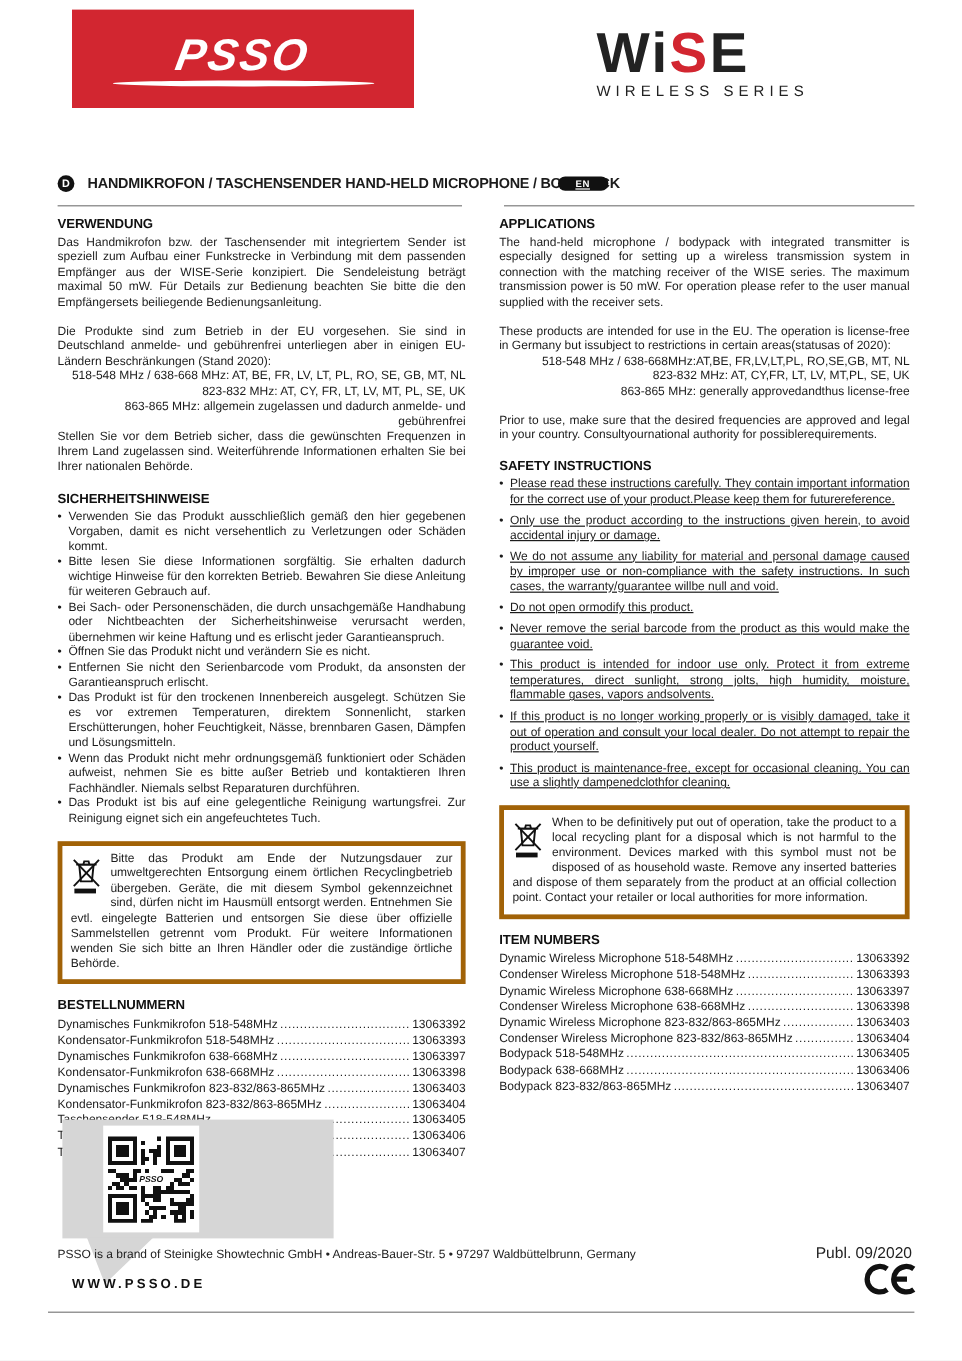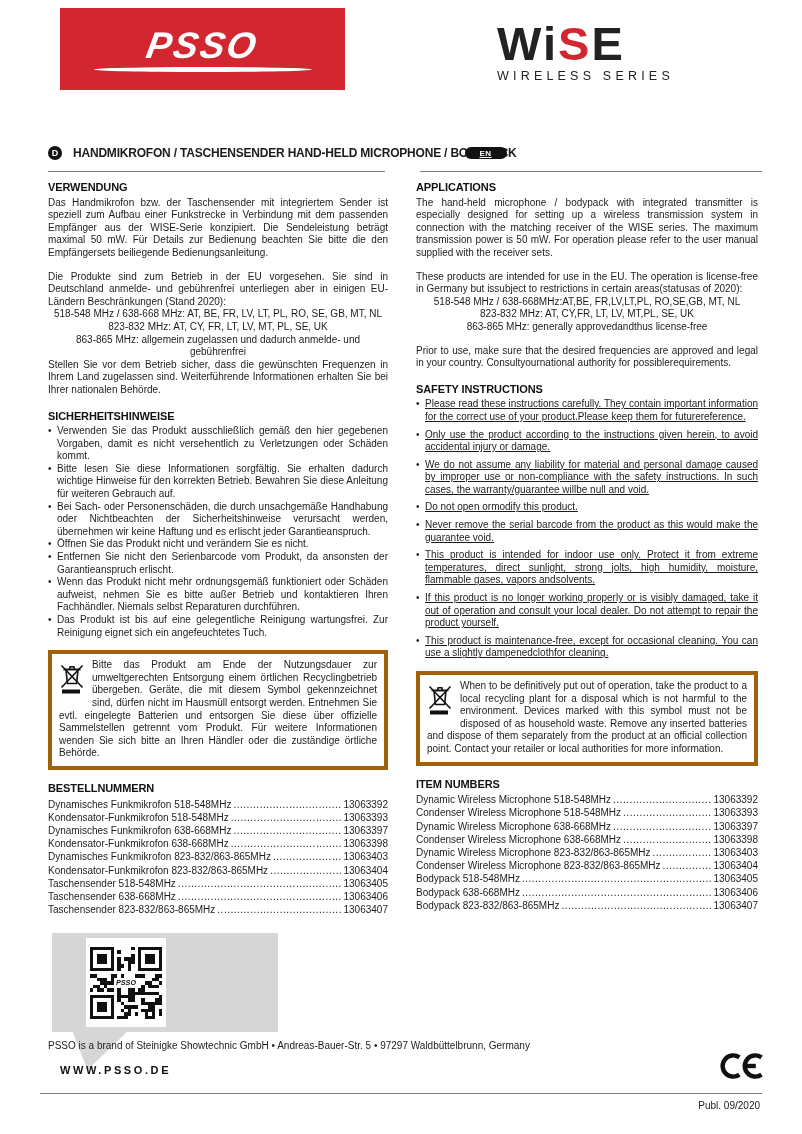--- a/index.html
+++ b/index.html
@@ -51,21 +51,21 @@
 
   
   .col { position:absolute; top:181px; font-size:10px; line-height:12.6px; }
   .col-left { left:48px; width:340px; }
   .col-right { left:416px; width:342px; }
   h3 {
     font-size:11px; margin:0 0 3px 0; letter-spacing:-0.1px; color:#111;
   }
   .sec { margin-bottom:11px; }
   p { margin:0 0 11px 0; text-align:justify; }
-  .freq-line { text-align:center; }
+  .freq-line { text-align:right; }
   ul.bullets { list-style:none; margin:0; padding:0; }
   ul.bullets li {
     position:relative; padding-left:9px; text-align:justify; margin:0;
   }
   ul.bullets li::before { content:"•"; position:absolute; left:0; top:0; }
   ul.bullets-spaced li { margin-bottom:5px;text-decoration:underline; }
 
   .recycle-box {
     border:4px solid #a16207; padding:5px 7px 6px 7px; margin:10px 0 12px 0;
     text-align:justify;
@@ -95,21 +95,21 @@
   .qr-panel svg { display:block; }
   .website {
     position:absolute; left:60px; top:1064px; font-size:11px; font-weight:bold;
     letter-spacing:2.6px; color:#111;
   }
 
   
   .ce-mark { position:absolute; left:720px; top:1050px; }
   .footer-rule { position:absolute; left:40px; top:1093px; width:722px; height:1px; background:#7d7d7d; }
   .footer-company { position:absolute; left:48px; top:1040px; font-size:10px; color:#222; }
-  .footer-publ { position:absolute; right:42px; top:1100px; font-size:10px; color:#222; }
+  .footer-publ { position:absolute; right:42px; top:1036px; font-size:13px; color:#222; }
 </style>
 </head>
 <body>
 
 <div class="page">
 
   <div class="brand-box">
     <div class="psso-logo">PSSO</div>
     <div class="psso-swoosh"></div>
   </div>
@@ -137,20 +137,21 @@
     </div>
 
     <div class="sec" style="margin-top:13px;">
       <h3>SICHERHEITSHINWEISE</h3>
       <ul class="bullets">
         <li>Verwenden Sie das Produkt ausschließlich gemäß den hier gegebenen Vorgaben, damit es nicht versehentlich zu Verletzungen oder Schäden kommt.</li>
         <li>Bitte lesen Sie diese Informationen sorgfältig. Sie erhalten dadurch wichtige Hinweise für den korrekten Betrieb. Bewahren Sie diese Anleitung für weiteren Gebrauch auf.</li>
         <li>Bei Sach- oder Personenschäden, die durch unsachgemäße Handhabung oder Nichtbeachten der Sicherheitshinweise verursacht werden, übernehmen wir keine Haftung und es erlischt jeder Garantieanspruch.</li>
         <li>Öffnen Sie das Produkt nicht und verändern Sie es nicht.</li>
         <li>Entfernen Sie nicht den Serienbarcode vom Produkt, da ansonsten der Garantieanspruch erlischt.</li>
+        <li>Das Produkt ist für den trockenen Innenbereich ausgelegt. Schützen Sie es vor extremen Temperaturen, direktem Sonnenlicht, starken Erschütterungen, hoher Feuchtigkeit, Nässe, brennbaren Gasen, Dämpfen und Lösungsmitteln.</li>
         <li>Wenn das Produkt nicht mehr ordnungsgemäß funktioniert oder Schäden aufweist, nehmen Sie es bitte außer Betrieb und kontaktieren Ihren Fachhändler. Niemals selbst Reparaturen durchführen.</li>
         <li>Das Produkt ist bis auf eine gelegentliche Reinigung wartungsfrei. Zur Reinigung eignet sich ein angefeuchtetes Tuch.</li>
       </ul>
     </div>
 
     <div class="recycle-box">
       <span class="weee-icon">
         <svg width="26" height="34" viewBox="0 0 26 34">
           <g fill="none" stroke="#111" stroke-width="1.6">
             <path d="M7 9.5 L19 9.5 L17.6 23.5 L8.4 23.5 Z"></path>

